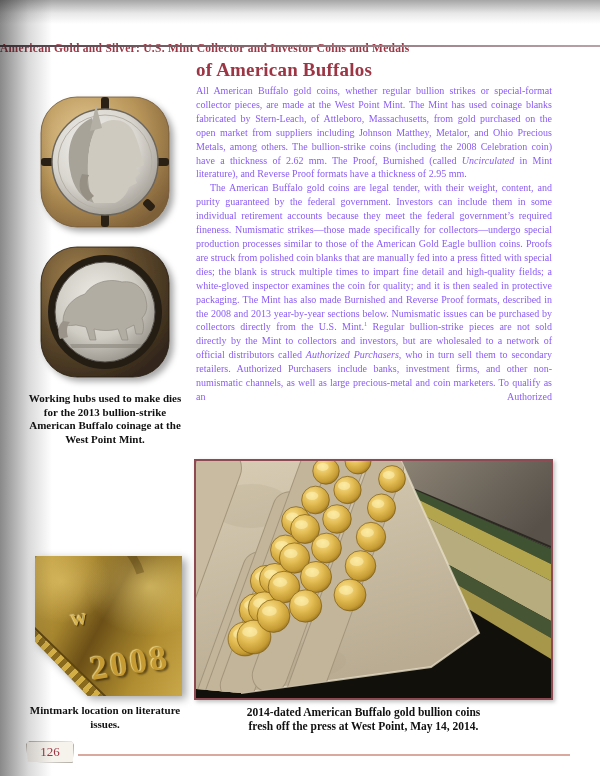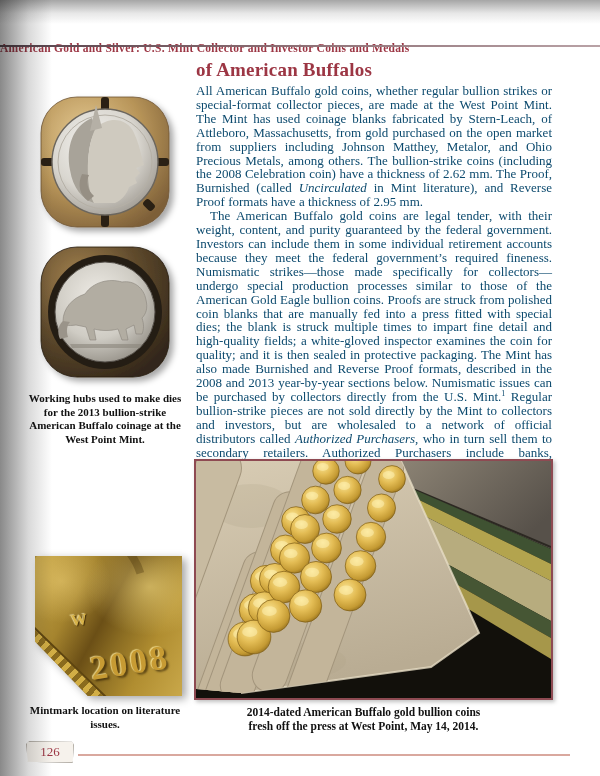--- a/index.html
+++ b/index.html
@@ -39,21 +39,21 @@
   }
   
   .main-col{
     position:absolute;left:196px;top:60px;width:356px;
   }
   .article-heading{
     color:var(--accent);font-size:19px;font-weight:bold;line-height:20px;letter-spacing:.2px;
   }
   .body-copy{margin-top:4px;}
   .body-copy p{
-    font-size:13px;line-height:13.9px;text-align:justify;color:#0c4a6e;
+    font-size:10px;line-height:13.9px;text-align:justify;color:#8b5cf6;
   }
   .body-copy p.indent{text-indent:14px;}
   .body-copy p.continued{text-align-last:justify;}
   .body-copy em{font-style:italic;}
   .body-copy sup{font-size:.62em;line-height:0;vertical-align:super;}
   
   .hub-photo{position:absolute;left:30px;width:150px;height:150px;}
   .hub-photo svg{display:block;width:150px;height:150px;}
   #hub1{top:88px;}
   #hub2{top:241px;}

